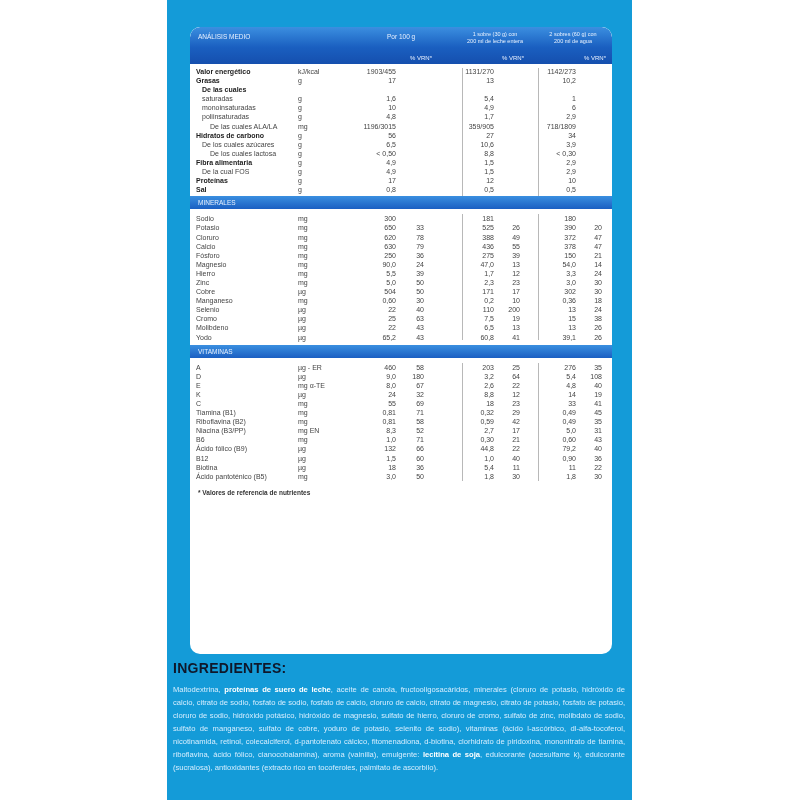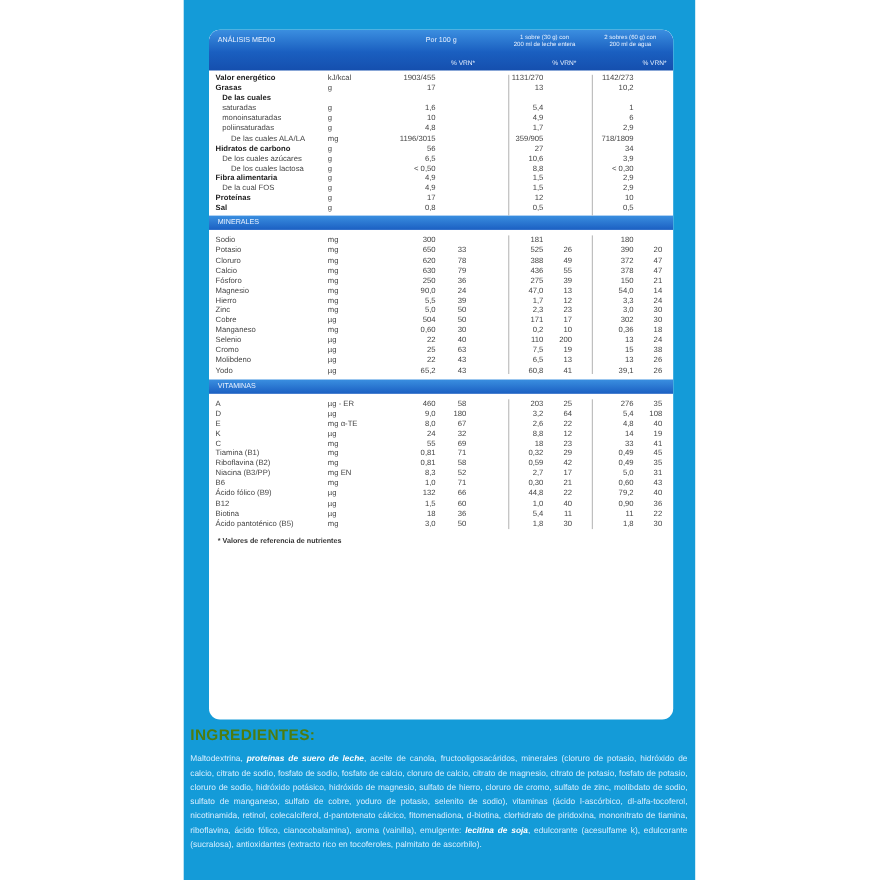--- a/index.html
+++ b/index.html
@@ -19,23 +19,23 @@
   .row.i2 .n{left:20px;}
   .row .u{left:108px;}
   .row .v1{right:216px;text-align:right;}
   .row .p1{right:188px;text-align:right;}
   .row .v2{right:118px;text-align:right;}
   .row .p2{right:92px;text-align:right;}
   .row .v3{right:36px;text-align:right;}
   .row .p3{right:10px;text-align:right;}
   .vline{position:absolute;width:1px;background:#b8b8b8;}
   .foot{font-size:6.5px;font-weight:bold;color:#333;padding:6px 0 0 8px;}
-  .ing-title{position:absolute;left:173px;top:660px;color:#4d7c0f;font-weight:bold;font-size:14px;letter-spacing:.3px;}
+  .ing-title{position:absolute;left:173px;top:660px;color:#0f172a;font-weight:bold;font-size:14px;letter-spacing:.3px;}
   .ing-text{position:absolute;left:173px;top:683px;width:452px;color:#d6eeff;font-size:7.6px;line-height:13px;text-align:justify;}
-  .ing-text b{color:#ffffff;font-style:italic;}
+  .ing-text b{color:#ffffff;}
 </style>
 </head>
 <body>
 
 <div class="panel"></div>
 
 <div class="card">
   <div class="thead">
     <span class="t" style="left:8px">ANÁLISIS MEDIO</span>
     <span class="t" style="left:197px">Por 100 g</span>

